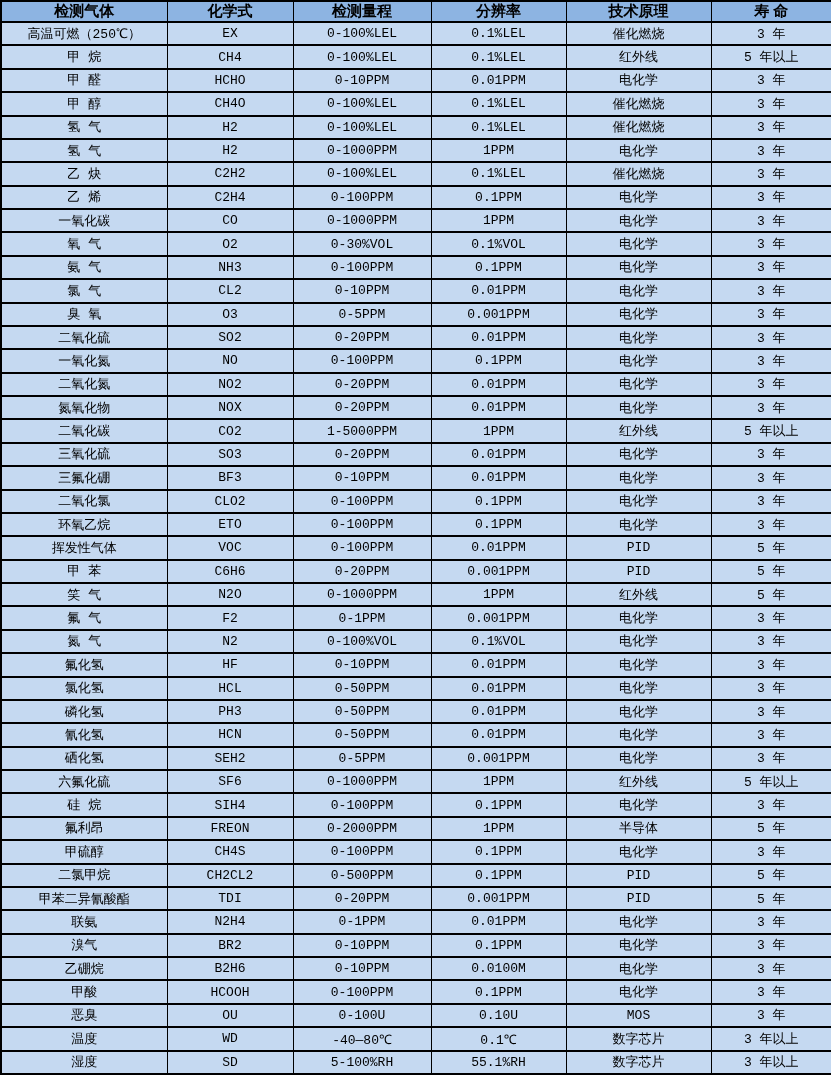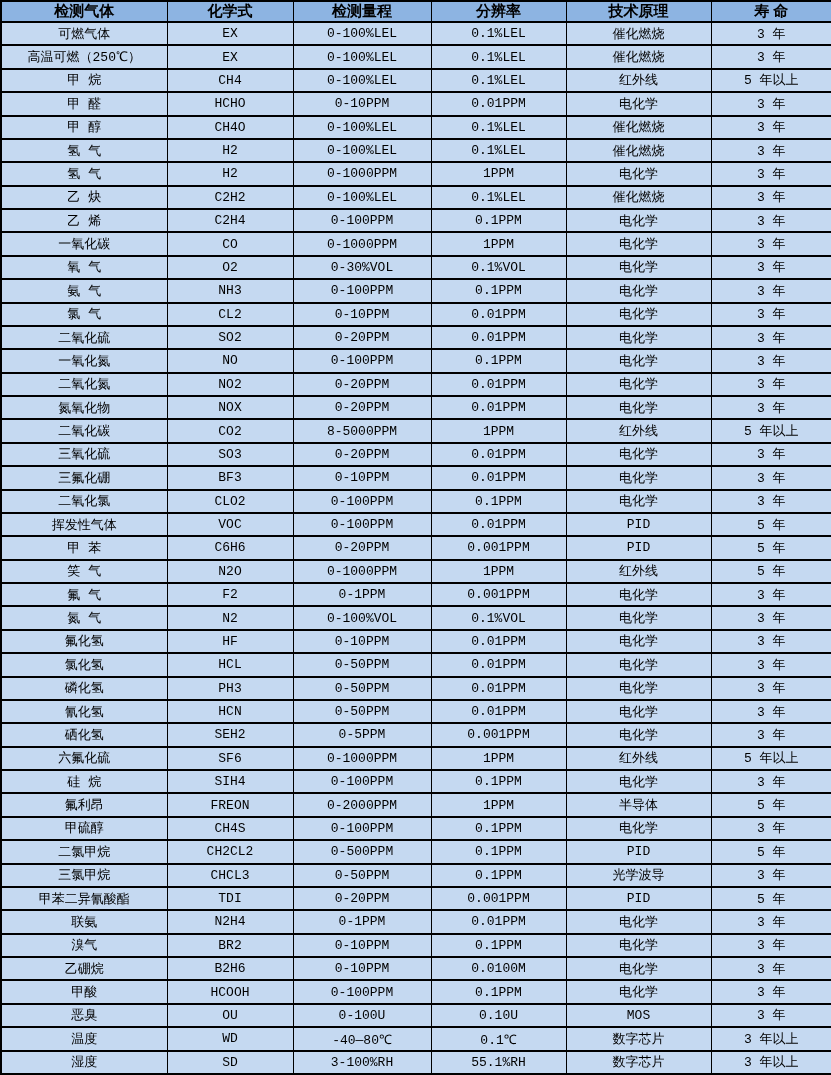--- a/index.html
+++ b/index.html
@@ -50,28 +50,20 @@
           <th>检测气体</th>
           <th>化学式</th>
           <th>检测量程</th>
           <th>分辨率</th>
           <th>技术原理</th>
           <th>寿 命</th>
         </tr>
     </thead>
     <tbody id="table-body">
         <tr>
-          <td>可燃气体</td>
-          <td>EX</td>
-          <td>0-100%LEL</td>
-          <td>0.1%LEL</td>
-          <td>催化燃烧</td>
-          <td>3 年</td>
-        </tr>
-        <tr>
           <td>高温可燃（250℃）</td>
           <td>EX</td>
           <td>0-100%LEL</td>
           <td>0.1%LEL</td>
           <td>催化燃烧</td>
           <td>3 年</td>
         </tr>
         <tr>
           <td>甲 烷</td>
           <td>CH4</td>
@@ -154,20 +146,28 @@
         </tr>
         <tr>
           <td>氯 气</td>
           <td>CL2</td>
           <td>0-10PPM</td>
           <td>0.01PPM</td>
           <td>电化学</td>
           <td>3 年</td>
         </tr>
         <tr>
+          <td>臭 氧</td>
+          <td>O3</td>
+          <td>0-5PPM</td>
+          <td>0.001PPM</td>
+          <td>电化学</td>
+          <td>3 年</td>
+        </tr>
+        <tr>
           <td>二氧化硫</td>
           <td>SO2</td>
           <td>0-20PPM</td>
           <td>0.01PPM</td>
           <td>电化学</td>
           <td>3 年</td>
         </tr>
         <tr>
           <td>一氧化氮</td>
           <td>NO</td>
@@ -188,21 +188,21 @@
           <td>氮氧化物</td>
           <td>NOX</td>
           <td>0-20PPM</td>
           <td>0.01PPM</td>
           <td>电化学</td>
           <td>3 年</td>
         </tr>
         <tr>
           <td>二氧化碳</td>
           <td>CO2</td>
-          <td>8-5000PPM</td>
+          <td>1-5000PPM</td>
           <td>1PPM</td>
           <td>红外线</td>
           <td>5 年以上</td>
         </tr>
         <tr>
           <td>三氧化硫</td>
           <td>SO3</td>
           <td>0-20PPM</td>
           <td>0.01PPM</td>
           <td>电化学</td>
@@ -212,20 +212,28 @@
           <td>三氟化硼</td>
           <td>BF3</td>
           <td>0-10PPM</td>
           <td>0.01PPM</td>
           <td>电化学</td>
           <td>3 年</td>
         </tr>
         <tr>
           <td>二氧化氯</td>
           <td>CLO2</td>
+          <td>0-100PPM</td>
+          <td>0.1PPM</td>
+          <td>电化学</td>
+          <td>3 年</td>
+        </tr>
+        <tr>
+          <td>环氧乙烷</td>
+          <td>ETO</td>
           <td>0-100PPM</td>
           <td>0.1PPM</td>
           <td>电化学</td>
           <td>3 年</td>
         </tr>
         <tr>
           <td>挥发性气体</td>
           <td>VOC</td>
           <td>0-100PPM</td>
           <td>0.01PPM</td>
@@ -336,28 +344,20 @@
           <td>电化学</td>
           <td>3 年</td>
         </tr>
         <tr>
           <td>二氯甲烷</td>
           <td>CH2CL2</td>
           <td>0-500PPM</td>
           <td>0.1PPM</td>
           <td>PID</td>
           <td>5 年</td>
-        </tr>
-        <tr>
-          <td>三氯甲烷</td>
-          <td>CHCL3</td>
-          <td>0-50PPM</td>
-          <td>0.1PPM</td>
-          <td>光学波导</td>
-          <td>3 年</td>
         </tr>
         <tr>
           <td>甲苯二异氰酸酯</td>
           <td>TDI</td>
           <td>0-20PPM</td>
           <td>0.001PPM</td>
           <td>PID</td>
           <td>5 年</td>
         </tr>
         <tr>
@@ -404,20 +404,20 @@
           <td>温度</td>
           <td>WD</td>
           <td>-40—80℃</td>
           <td>0.1℃</td>
           <td>数字芯片</td>
           <td>3 年以上</td>
         </tr>
         <tr>
           <td>湿度</td>
           <td>SD</td>
-          <td>3-100%RH</td>
+          <td>5-100%RH</td>
           <td>55.1%RH</td>
           <td>数字芯片</td>
           <td>3 年以上</td>
         </tr>
       </tbody>
   </table>
 </div>
 
 </body></html>

